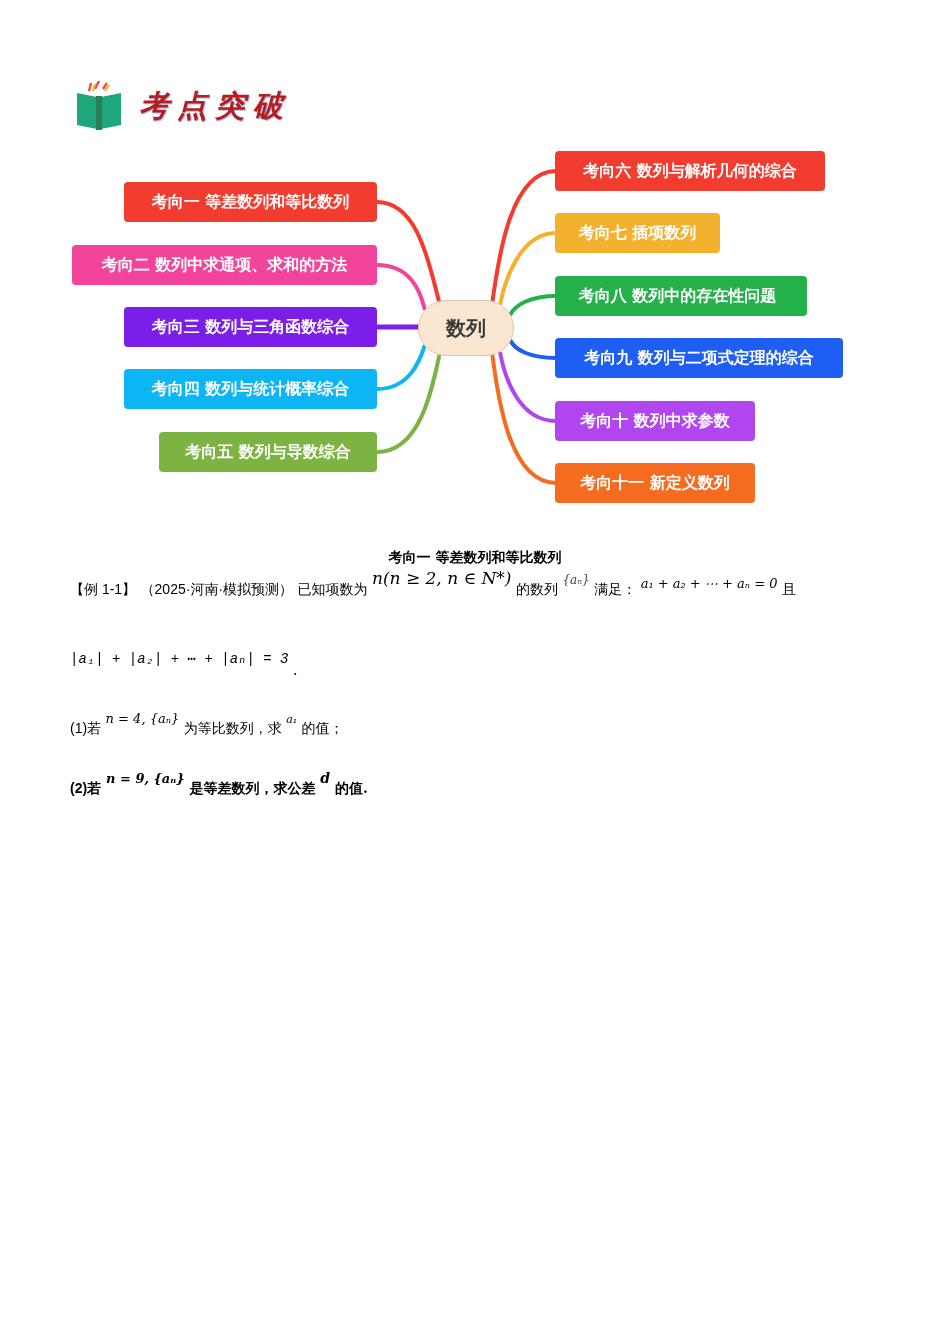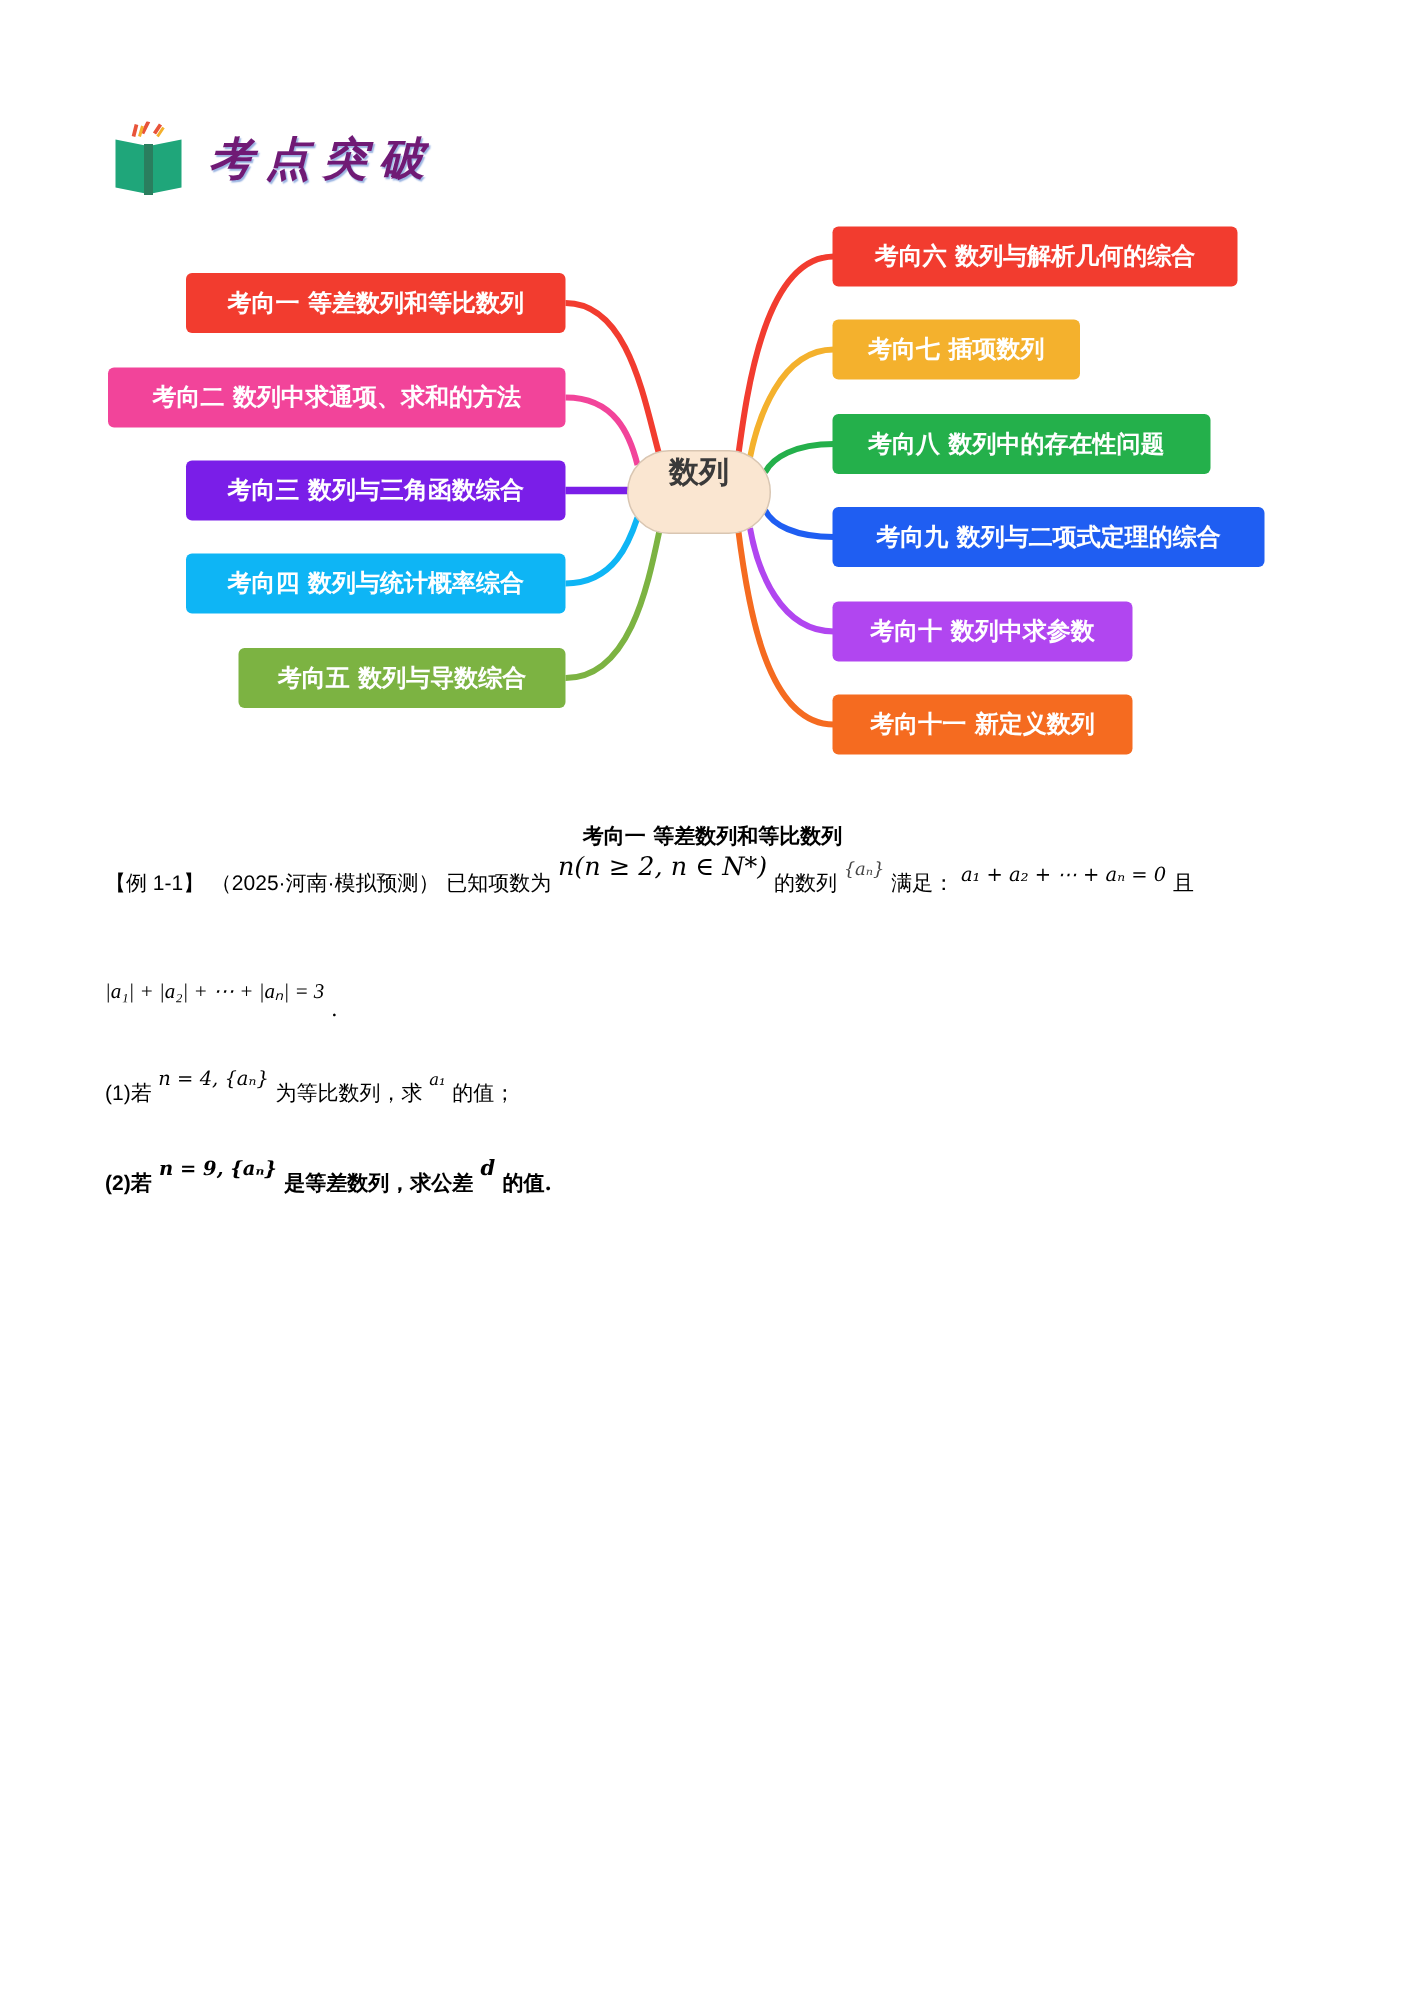--- a/index.html
+++ b/index.html
@@ -1,33 +1,33 @@
 <!DOCTYPE html>
 <html><head>
   <meta charset="utf-8">
   <style>
     html, body { margin:0; padding:0; background:#ffffff; }
     body { width:950px; height:1344px; position:relative; overflow:hidden;
            font-family:"DejaVu Sans", sans-serif; color:#000; }
     .logo { position:absolute; left:75px; top:80px; height:52px; display:flex; align-items:center; }
     .logo svg { display:block; }
     .logo-text { margin-left:16px; font-family:"DejaVu Serif", serif; font-weight:bold; font-size:30px;
-                 letter-spacing:8px; color:#701a75; font-style:italic; text-shadow:1px 1px 1px #9ab4e2; }
+                 letter-spacing:8px; color:#b91c1c; font-style:italic; text-shadow:1px 1px 1px #9ab4e2; }
     .mindmap { position:absolute; left:0; top:0; width:950px; height:520px; }
     .mindmap svg.lines { position:absolute; left:0; top:0; }
     .node { position:absolute; height:40px; border-radius:4px; color:#fff; font-weight:bold;
             font-size:16px; display:flex; align-items:center; justify-content:center;
             box-sizing:border-box; padding:0 18px; white-space:nowrap; }
     .center { position:absolute; left:418px; top:300px; width:96px; height:56px; border-radius:28px;
               background:#fae6d1; border:1px solid #d9c6b2; box-sizing:border-box; display:flex;
-              align-items:flex-start; justify-content:center; font-weight:bold; font-size:20px; color:#3a3a3a; }
+              align-items:center; justify-content:center; font-weight:bold; font-size:20px; color:#3a3a3a; }
     .section-title { position:absolute; left:0; width:950px; top:549px; text-align:center;
                      font-weight:bold; font-size:14px; }
     .line { position:absolute; left:70px; font-family:"DejaVu Serif", serif; font-size:14px; white-space:nowrap; }
-    .math { font-family:Liberation Serif, serif; font-style:italic;margin-top:12px; }
+    .math { font-family:Liberation Mono, monospace; font-style:italic;margin-top:12px; }
     .math-up { font-family:"DejaVu Serif", serif; font-style:italic; position:relative; top:-10px; font-size:15px; }
     .label { font-family:"Liberation Sans", sans-serif; }
   </style>
 </head>
 <body>
 
 <div class="logo">
   <span>
     <svg width="48" height="50" viewBox="0 0 48 50">
       <path d="M14 10 L16 2 M20 8 L24 0 M28 8 L32 2" stroke="#e8543a" stroke-width="2.5" fill="none"></path>

